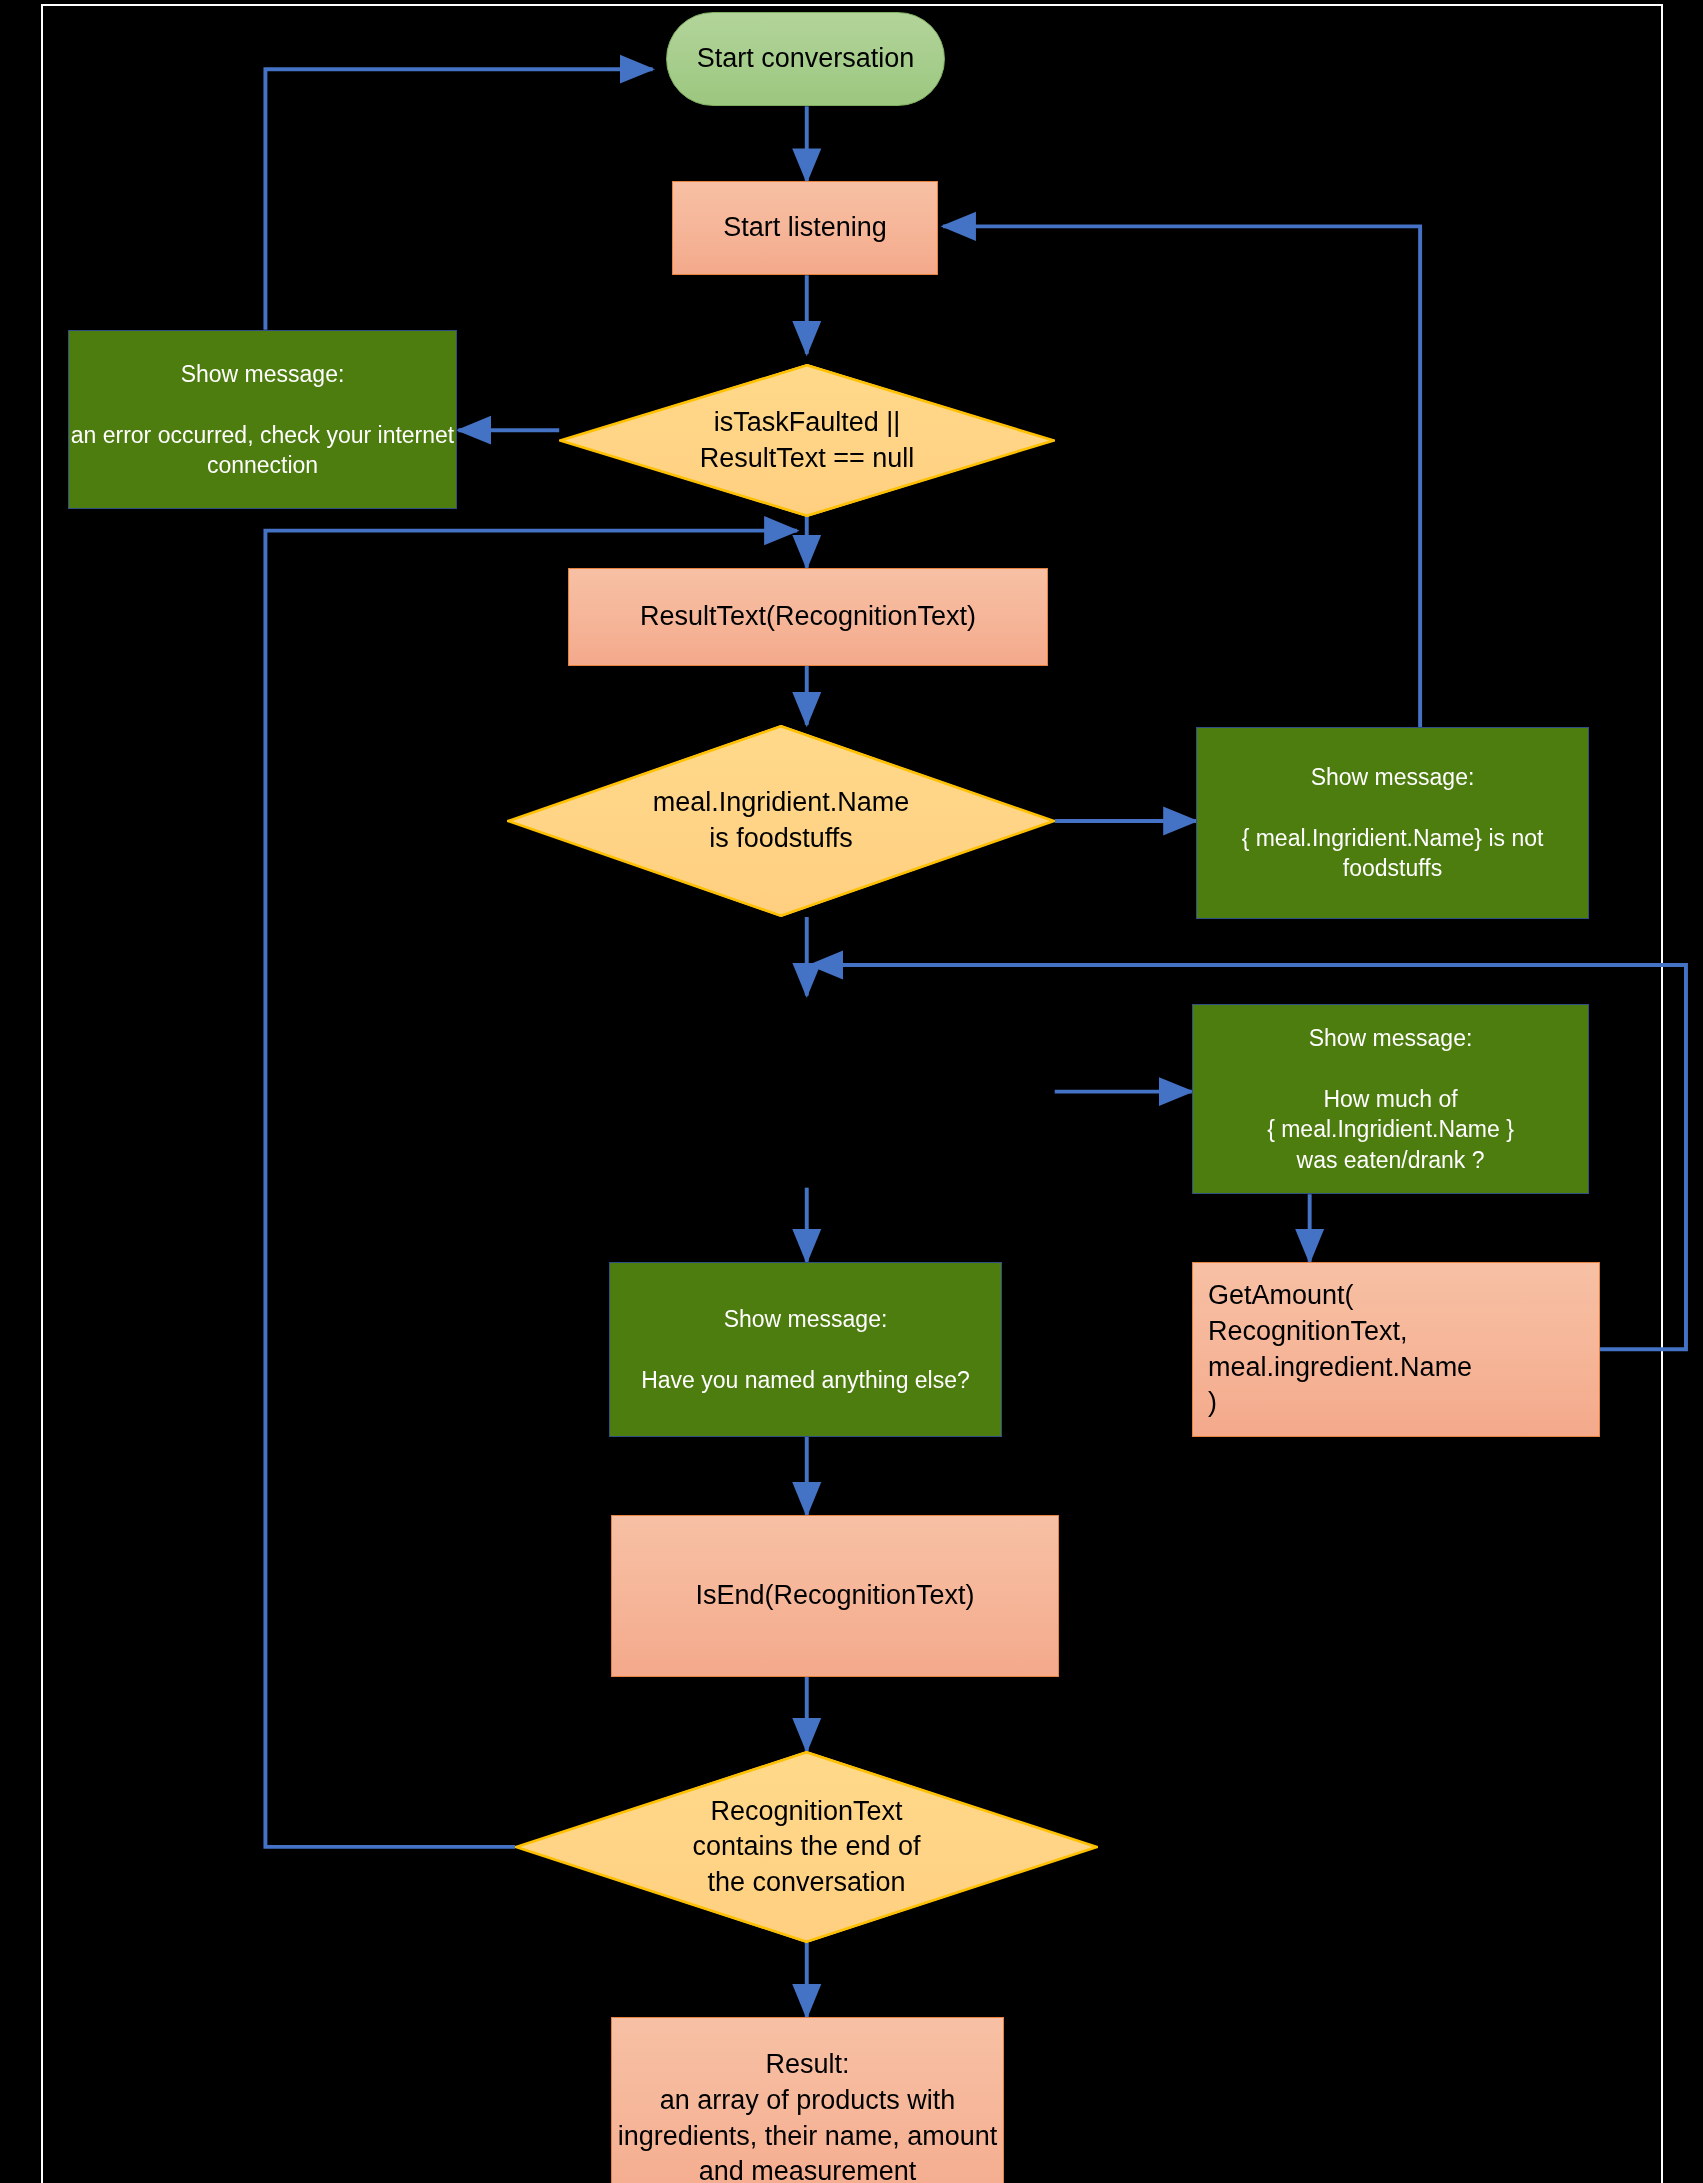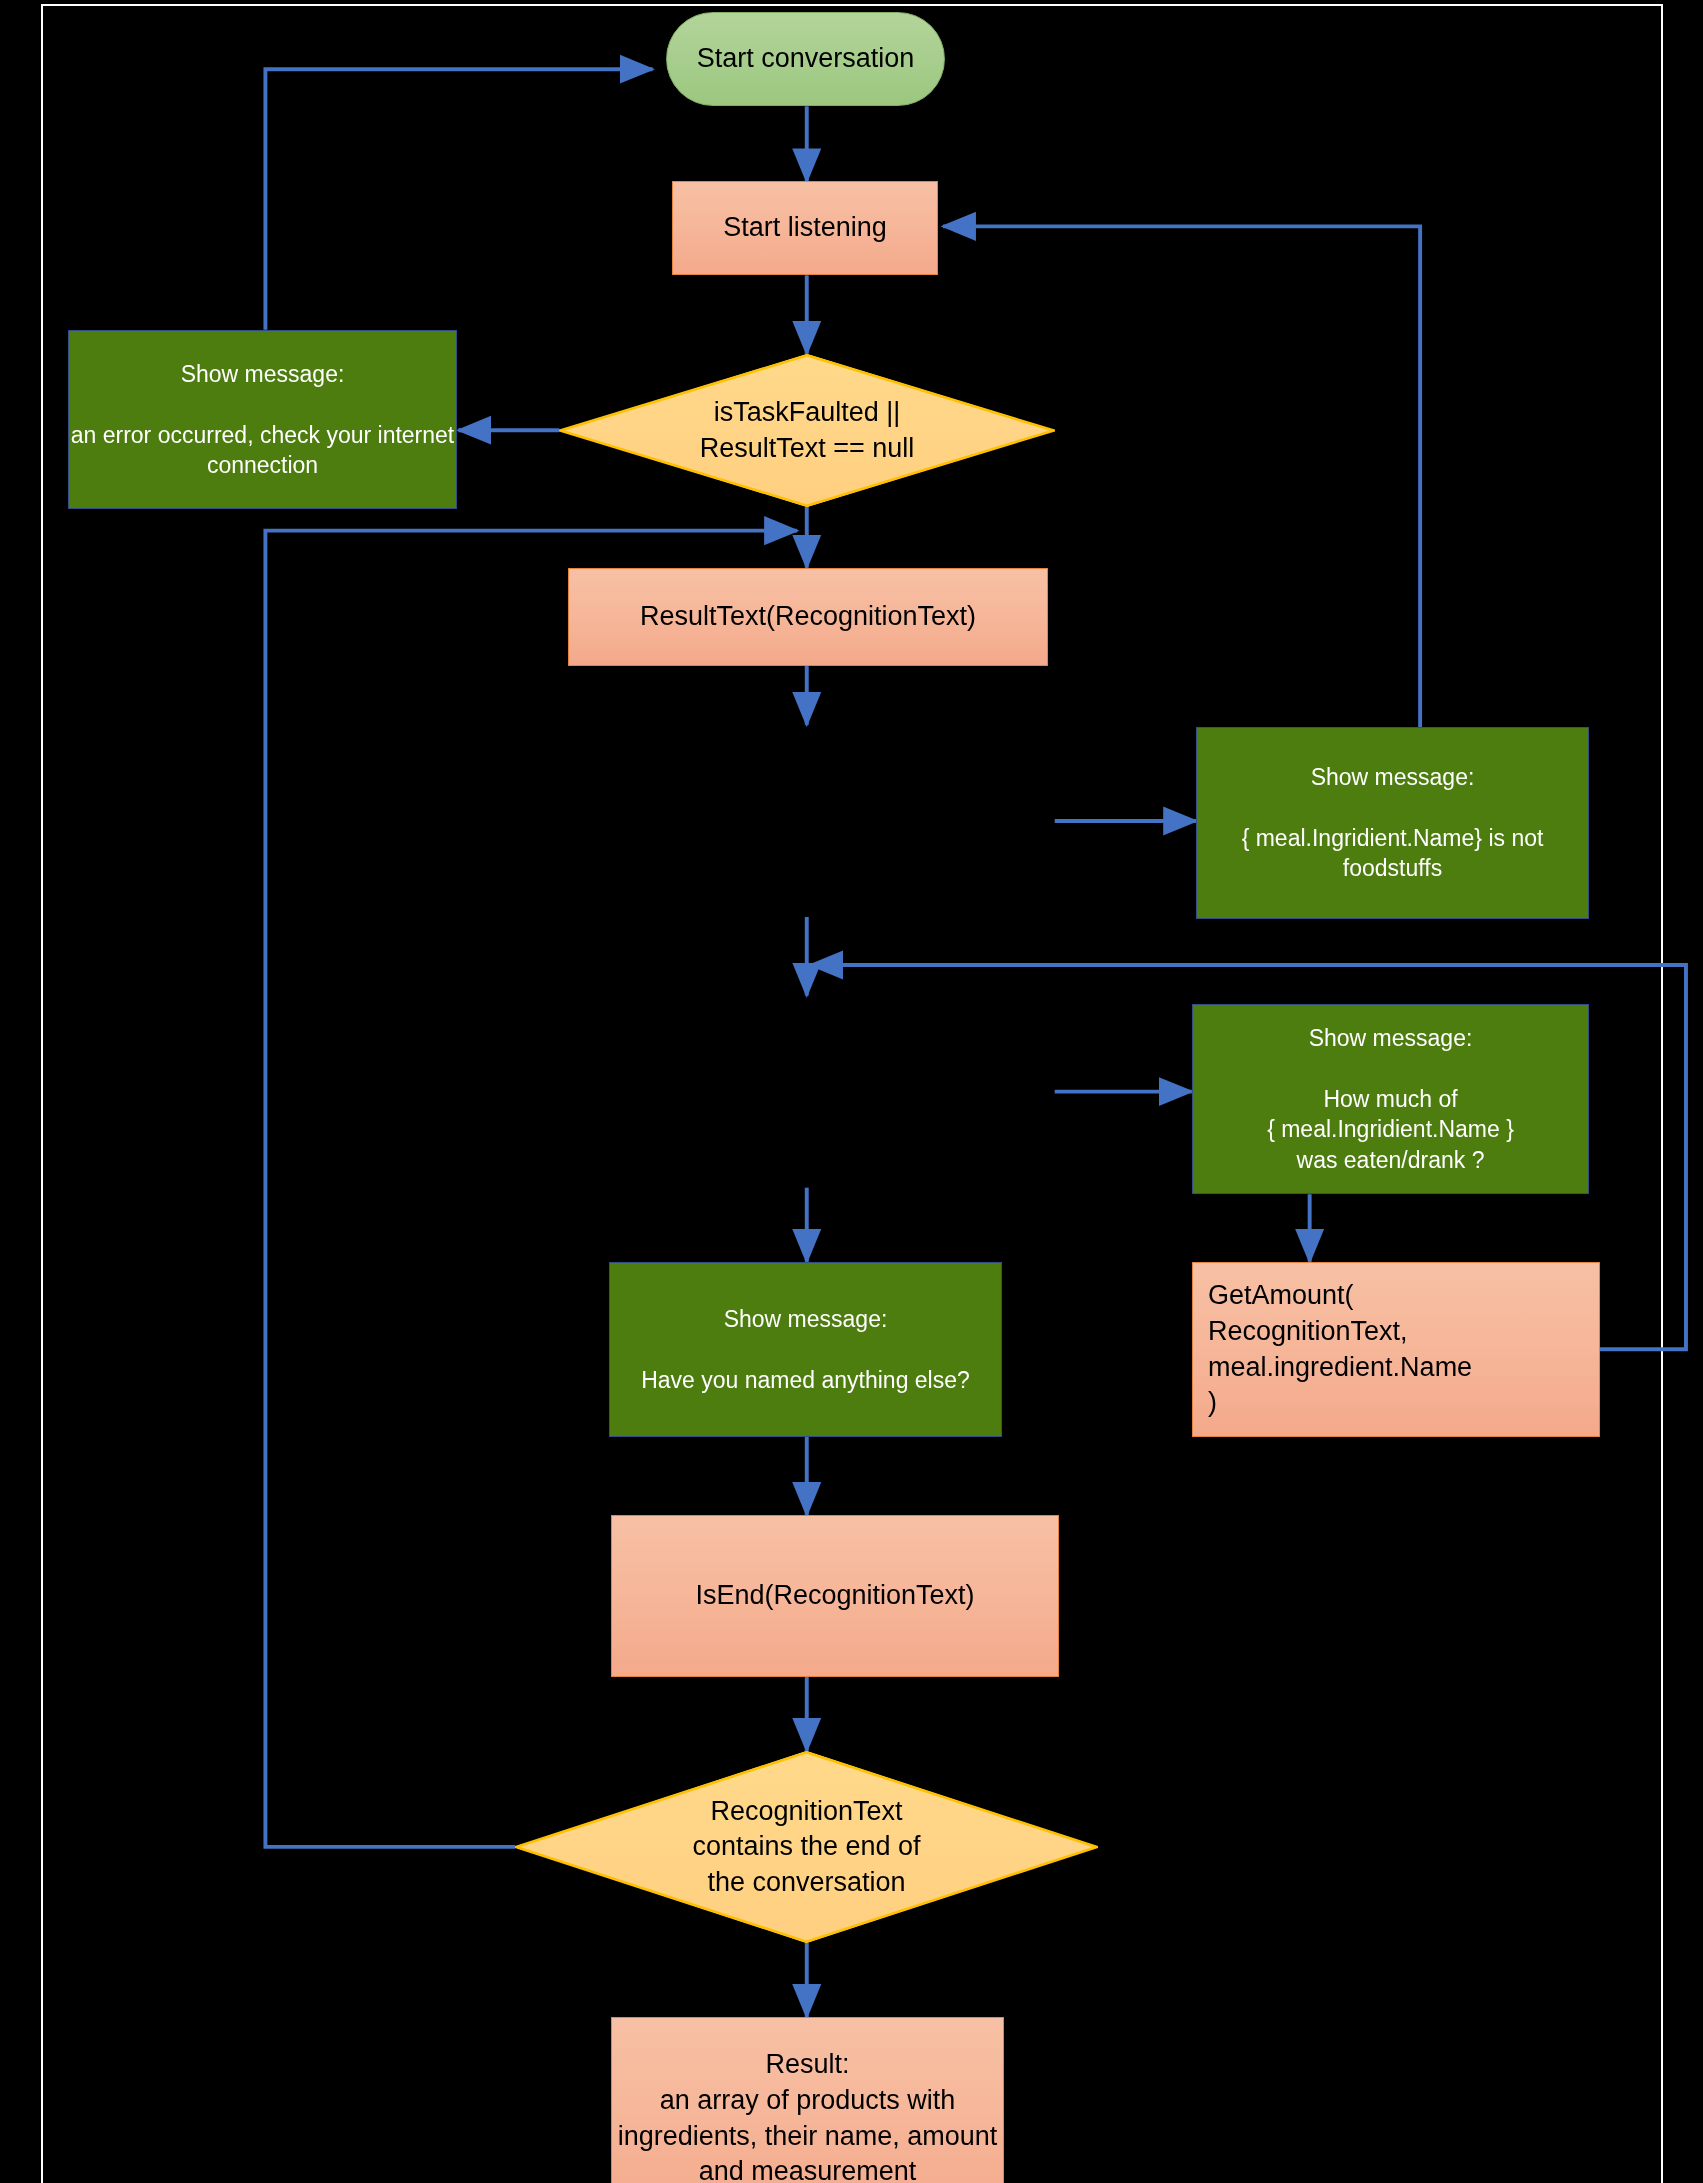--- a/index.html
+++ b/index.html
@@ -142,33 +142,41 @@
   <div class="node process" style="left:672px;top:181px;width:266px;height:94px;">
     <span class="txt">Start listening</span>
   </div>
 
   <div class="node message" style="left:68px;top:330px;width:389px;height:179px;">
     <span class="txt">Show message:
 
 an error occurred, check your internet connection</span>
   </div>
 
-  <div class="node decision" style="left:559px;top:354px;width:496px;height:153px;">
+  <div class="node decision" style="left:559px;top:364px;width:496px;height:153px;">
     <div class="dia"></div>
     <svg class="dialine" viewBox="0 0 1135 350" preserveAspectRatio="none">
       <polygon points="567.5,3 1132,175 567.5,347 3,175" fill="none" stroke="#ffc000" stroke-width="6"></polygon>
     </svg>
     <span class="txt">isTaskFaulted ||
 ResultText == null</span>
   </div>
 
   <div class="node process" style="left:568px;top:568px;width:480px;height:98px;">
     <span class="txt">ResultText(RecognitionText)</span>
   </div>
 
+  <div class="node decision" style="left:507px;top:725px;width:548px;height:192px;">
+    <div class="dia"></div>
+    <svg class="dialine" viewBox="0 0 1254 440" preserveAspectRatio="none">
+      <polygon points="627,3 1251,220 627,437 3,220" fill="none" stroke="#ffc000" stroke-width="6"></polygon>
+    </svg>
+    <span class="txt">meal.Ingridient.Name
+is foodstuffs</span>
+  </div>
 
   <div class="node message" style="left:1196px;top:727px;width:393px;height:192px;">
     <span class="txt">Show message:
 
 { meal.Ingridient.Name} is not foodstuffs</span>
   </div>
 
 
   <div class="node message" style="left:1192px;top:1004px;width:397px;height:190px;">
     <span class="txt">Show message:

